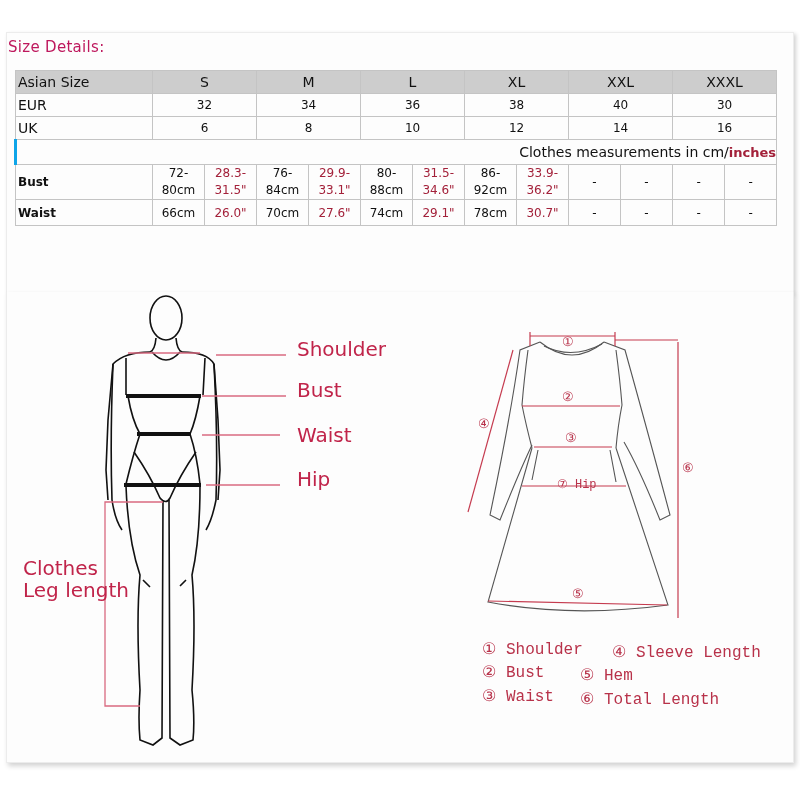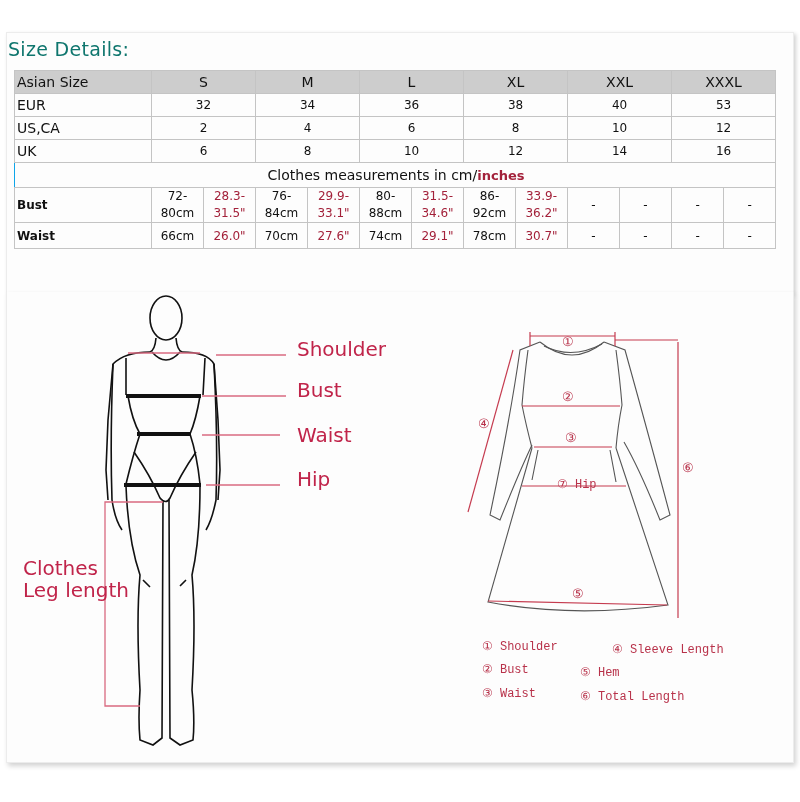--- a/index.html
+++ b/index.html
@@ -1,33 +1,33 @@
 <!DOCTYPE html>
 <html><head>
   <meta charset="utf-8">
   <style>
     html, body { margin:0; padding:0; background:#ffffff; }
     body { width:800px; height:802px; position:relative; overflow:hidden; font-family:"DejaVu Sans", sans-serif; }
     .card { position:absolute; left:6px; top:32px; width:786px; height:260px; background:#fdfdfd;
             box-shadow: 2px 2px 4px rgba(0,0,0,0.18); border:1px solid #ececec; }
     .card2 { position:absolute; left:6px; top:292px; width:786px; height:470px; background:#fdfdfd;
             box-shadow: 2px 3px 5px rgba(0,0,0,0.18); border:1px solid #ececec; border-top:none; }
-    .title { position:absolute; left:8px; top:38px; font-size:19px; color:#0f766e; letter-spacing:0.3px; }
+    .title { position:absolute; left:8px; top:38px; font-size:15px; color:#be185d; letter-spacing:0.3px; }
     table.sizes { position:absolute; left:14px; top:70px; width:674px; border-collapse:collapse; font-size:13px; color:#111; table-layout:fixed; }
     table.sizes td, table.sizes th { border:1px solid #c4c4c4; height:22px; padding:0; text-align:center; font-weight:normal; }
     table.sizes tr.hdr th { background:#cdcdcd; font-size:14px; }
     table.sizes td.lbl, table.sizes th.lbl { text-align:left; padding-left:2px; font-size:14px; }
-    table.sizes td.section { text-align:center; padding-left:2px; font-size:14px; border-left:1px solid #0ea5e9; height:24px; }
+    table.sizes td.section { text-align:right; padding-left:2px; font-size:14px; border-left:3px solid #0ea5e9; height:24px; }
     .inch-word { color:#a3213a; font-weight:bold; font-size:13px; }
     table.meas td { font-size:12px; }
     table.sizes td.mlbl { text-align:left; padding-left:2px; font-weight:bold; font-size:12px; }
     .in { color:#a3213a; }
     .tall td { height:44px; line-height:17px; }
     .figure-label { position:absolute; color:#c0244a; font-size:20px; font-family:"DejaVu Sans", sans-serif; }
-    .legend { position:absolute; color:#b8324a; font-size:12px; font-family:"Liberation Mono", monospace; }
+    .legend { position:absolute; color:#b8324a; font-size:16px; font-family:"Liberation Mono", monospace; }
   </style>
 </head>
 <body>
 
 <div class="card"></div>
 <div class="card2"></div>
 
 <div class="title">Size Details:</div>
 
 <table class="sizes meas">
@@ -56,30 +56,21 @@
     <th colspan="2">XXL</th>
     <th colspan="2">XXXL</th>
   </tr>
   <tr>
     <td class="lbl">EUR</td>
     <td colspan="2">32</td>
     <td colspan="2">34</td>
     <td colspan="2">36</td>
     <td colspan="2">38</td>
     <td colspan="2">40</td>
-    <td colspan="2">53</td>
-  </tr>
-  <tr>
-    <td class="lbl">US,CA</td>
-    <td colspan="2">2</td>
-    <td colspan="2">4</td>
-    <td colspan="2">6</td>
-    <td colspan="2">8</td>
-    <td colspan="2">10</td>
-    <td colspan="2">12</td>
+    <td colspan="2">30</td>
   </tr>
   <tr>
     <td class="lbl">UK</td>
     <td colspan="2">6</td>
     <td colspan="2">8</td>
     <td colspan="2">10</td>
     <td colspan="2">12</td>
     <td colspan="2">14</td>
     <td colspan="2">16</td>
   </tr>

